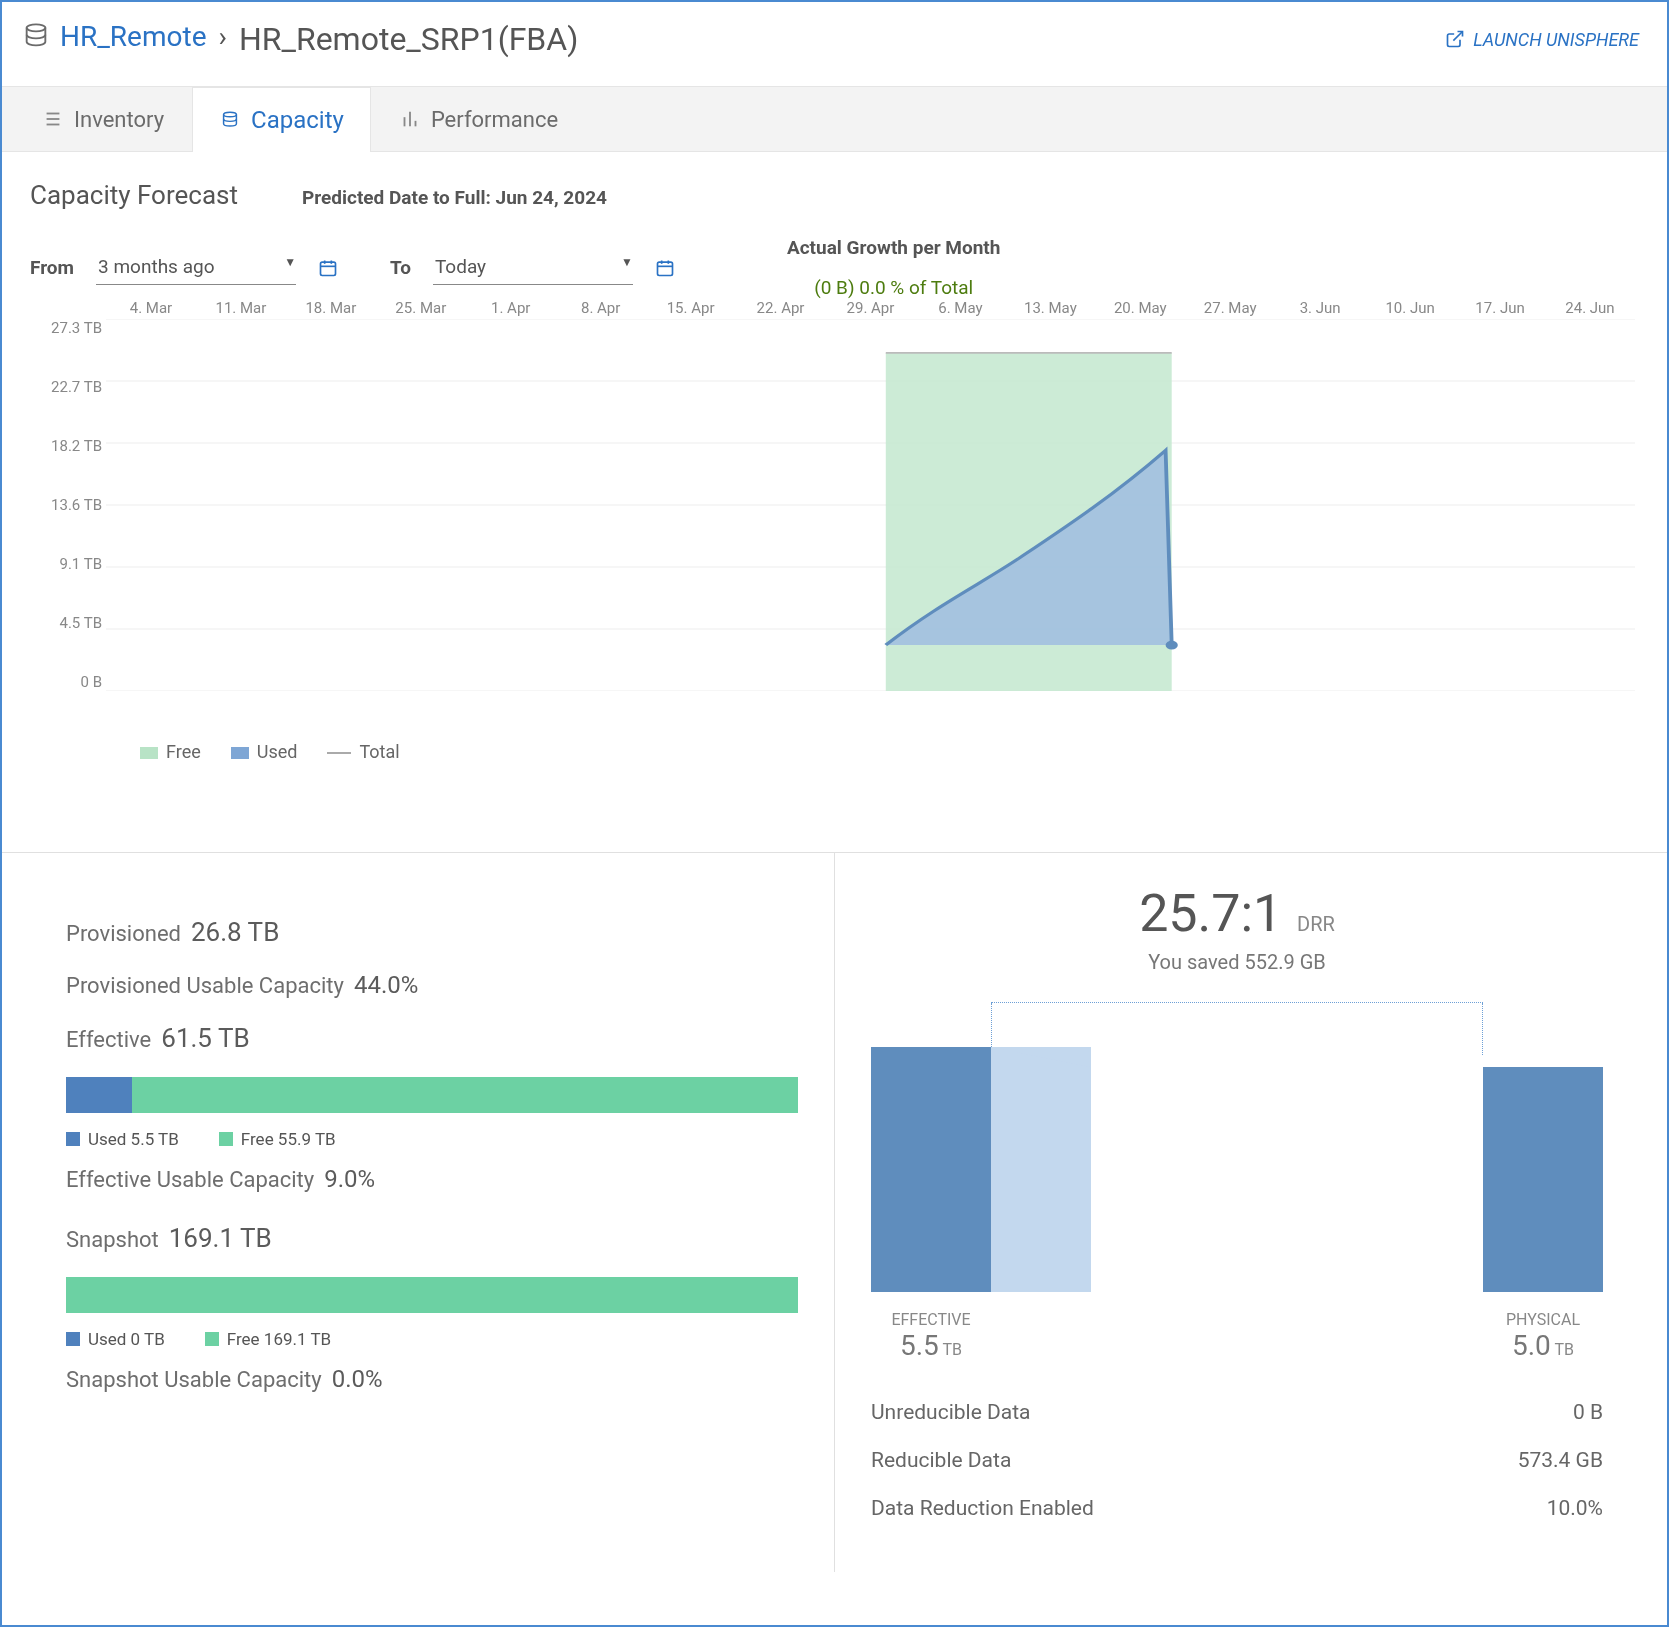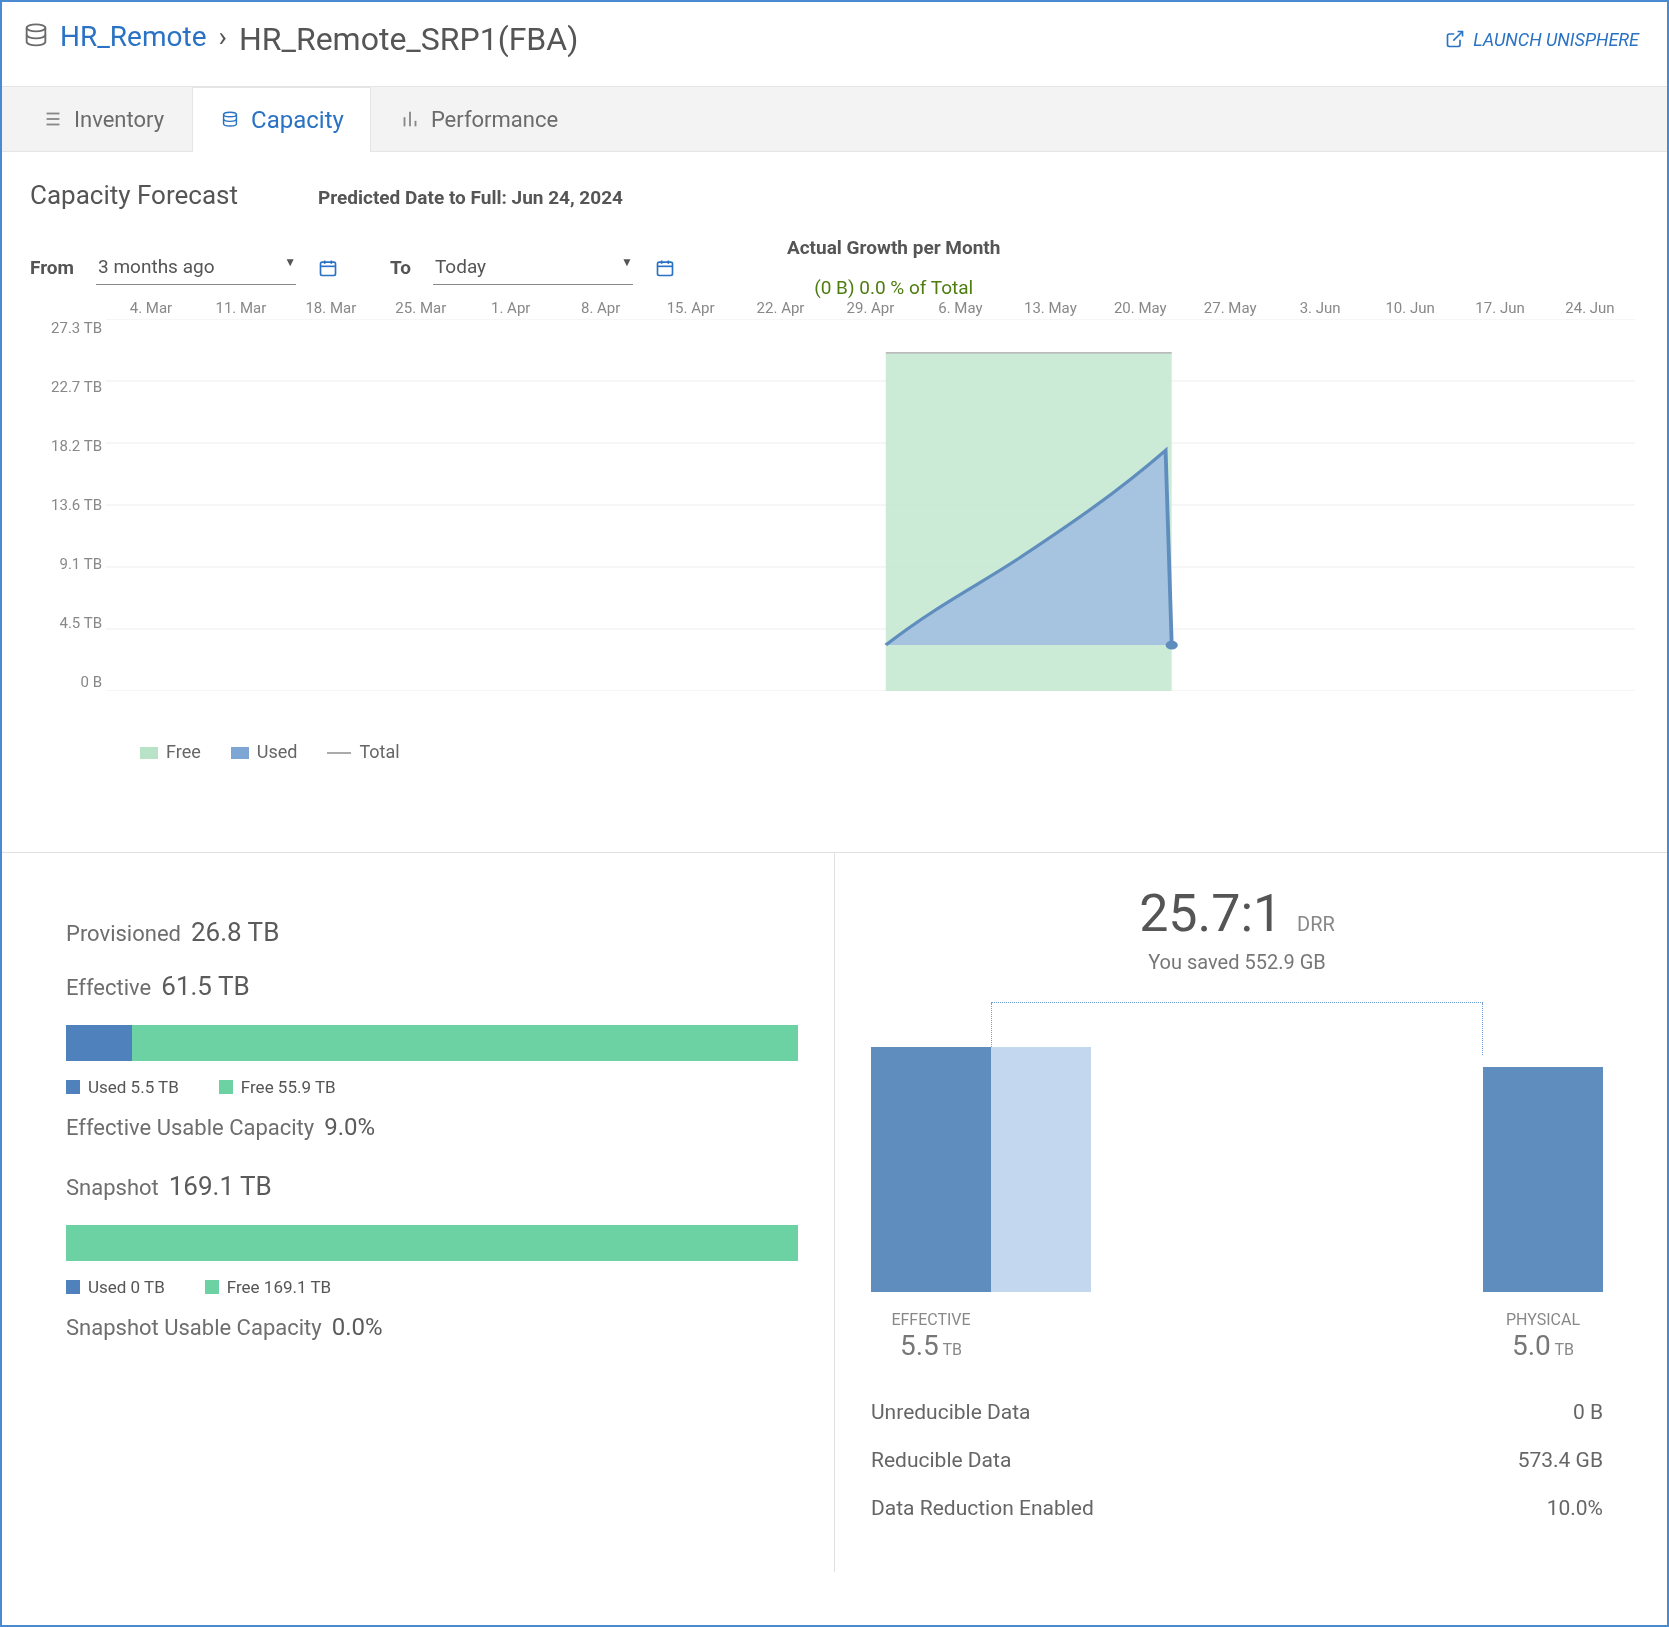--- a/index.html
+++ b/index.html
@@ -65,21 +65,21 @@
     border-left: 1px solid #e5e5e5;
     border-right: 1px solid #e5e5e5;
     margin-bottom: -1px;
     font-size: 24px;
   }
   .tab-icon { width: 22px; height: 22px; display: inline-flex; }
 
   
   .content { padding: 28px 28px 0 28px; }
 
-  .forecast-title-row { display: flex; align-items: baseline; gap: 80px; margin-bottom: 26px; }
+  .forecast-title-row { display: flex; align-items: baseline; gap: 64px; margin-bottom: 26px; }
   .section-title { font-size: 26px; color: #555; font-weight: 400; }
   .predicted { font-size: 19px; color: #555; font-weight: 700; }
 
   .range-row {
     display: flex; align-items: center; gap: 22px; font-size: 19px; color: #555;
     margin-bottom: 12px;
   }
   .range-label { font-weight: 700; }
   .dropdown {
     position: relative;
@@ -313,20 +313,24 @@
 
   <div class="divider"></div>
 
   <div class="panels">
 
     <div class="panel-left">
       <div class="metric-line">
         <span>Provisioned</span>
         <span class="val">26.8 TB</span>
       </div>
+      <div class="metric-line small">
+        <span>Provisioned Usable Capacity</span>
+        <span class="val">44.0%</span>
+      </div>
       <div class="metric-line">
         <span>Effective</span>
         <span class="val">61.5 TB</span>
       </div>
       <div class="bar">
         <div class="used-seg" style="width:9%"></div>
       </div>
       <div class="bar-legend">
         <span><span class="sq sq-used"></span><span>Used 5.5 TB</span></span>
         <span><span class="sq sq-free"></span><span>Free 55.9 TB</span></span>

